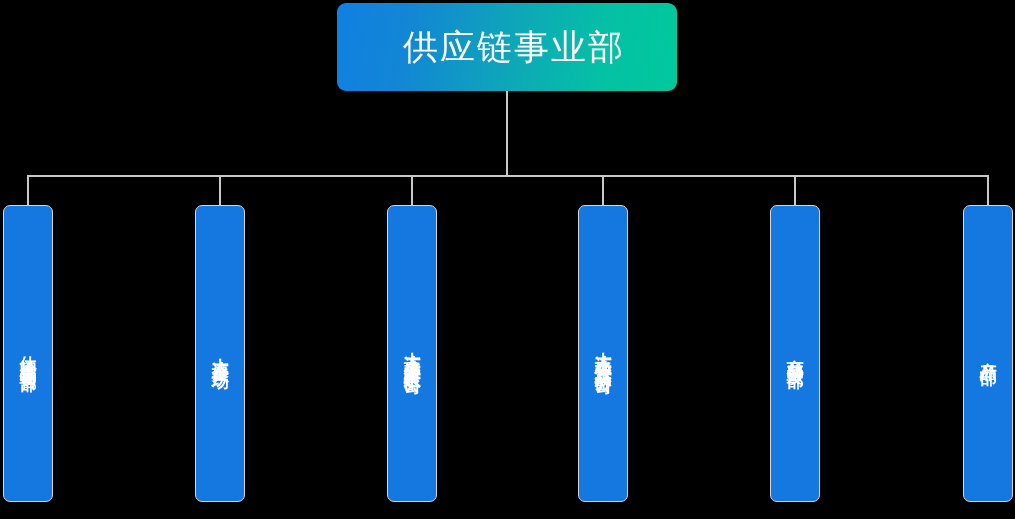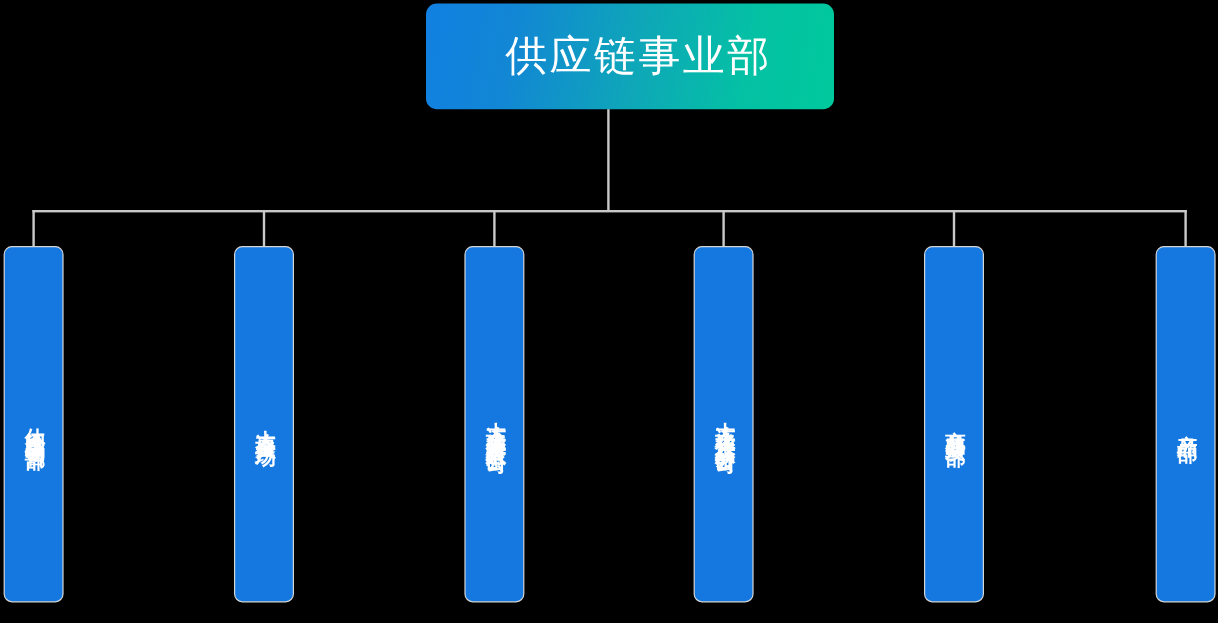--- a/index.html
+++ b/index.html
@@ -26,21 +26,21 @@
   .connector-v {
     width: 2px;
   }
   .connector-h {
     height: 2px;
   }
 
   
   .root-node {
     position: absolute;
-    left: 355px;
+    left: 337px;
     top: 3px;
     width: 340px;
     height: 88px;
     border-radius: 9px;
     background: linear-gradient(100deg, #1180e2 0%, #1287d4 22%, #0ea7b8 52%, #04c1a4 78%, #00c99c 100%);
     display: flex;
     align-items: center;
     justify-content: center;
     box-sizing: border-box;
     padding-left: 14px;

